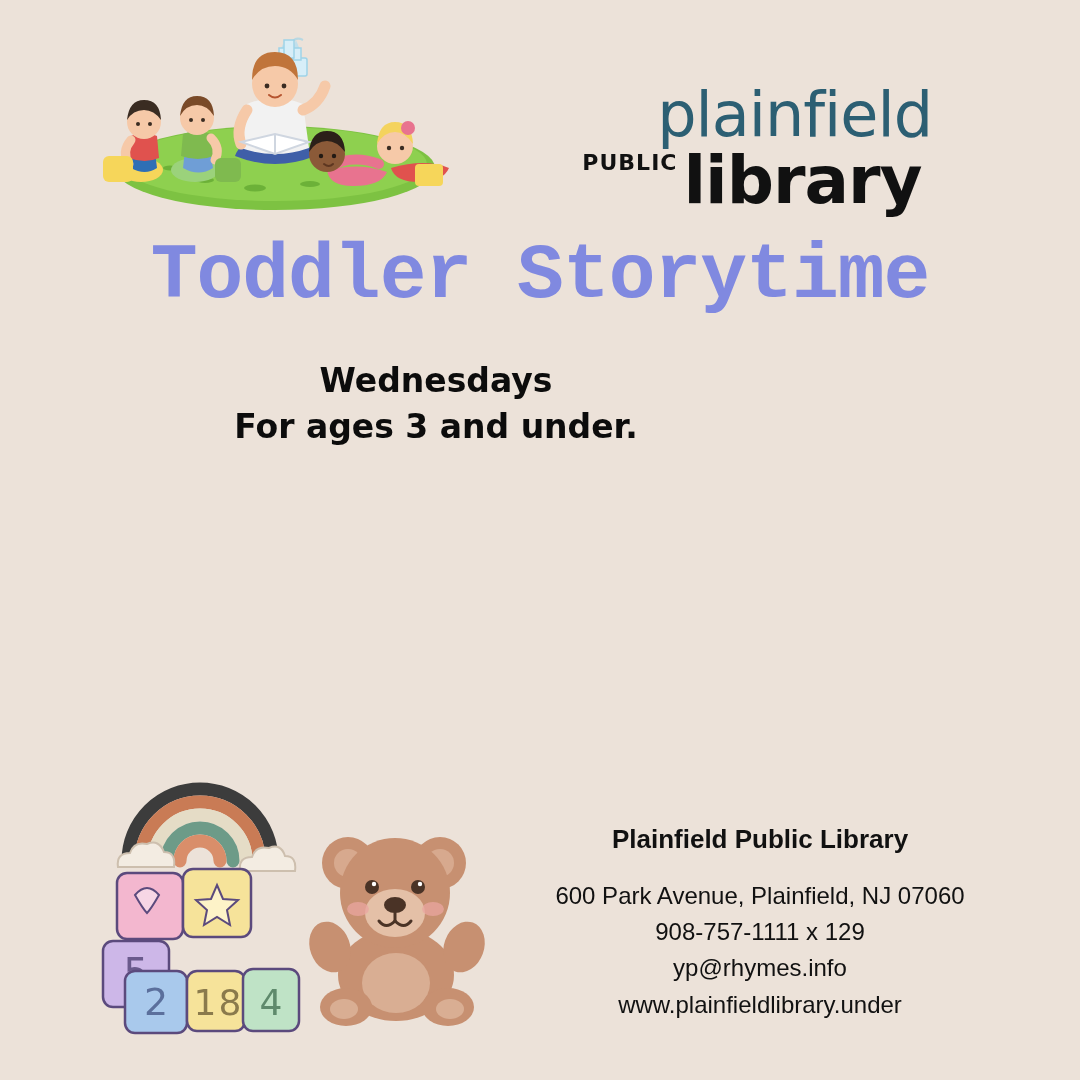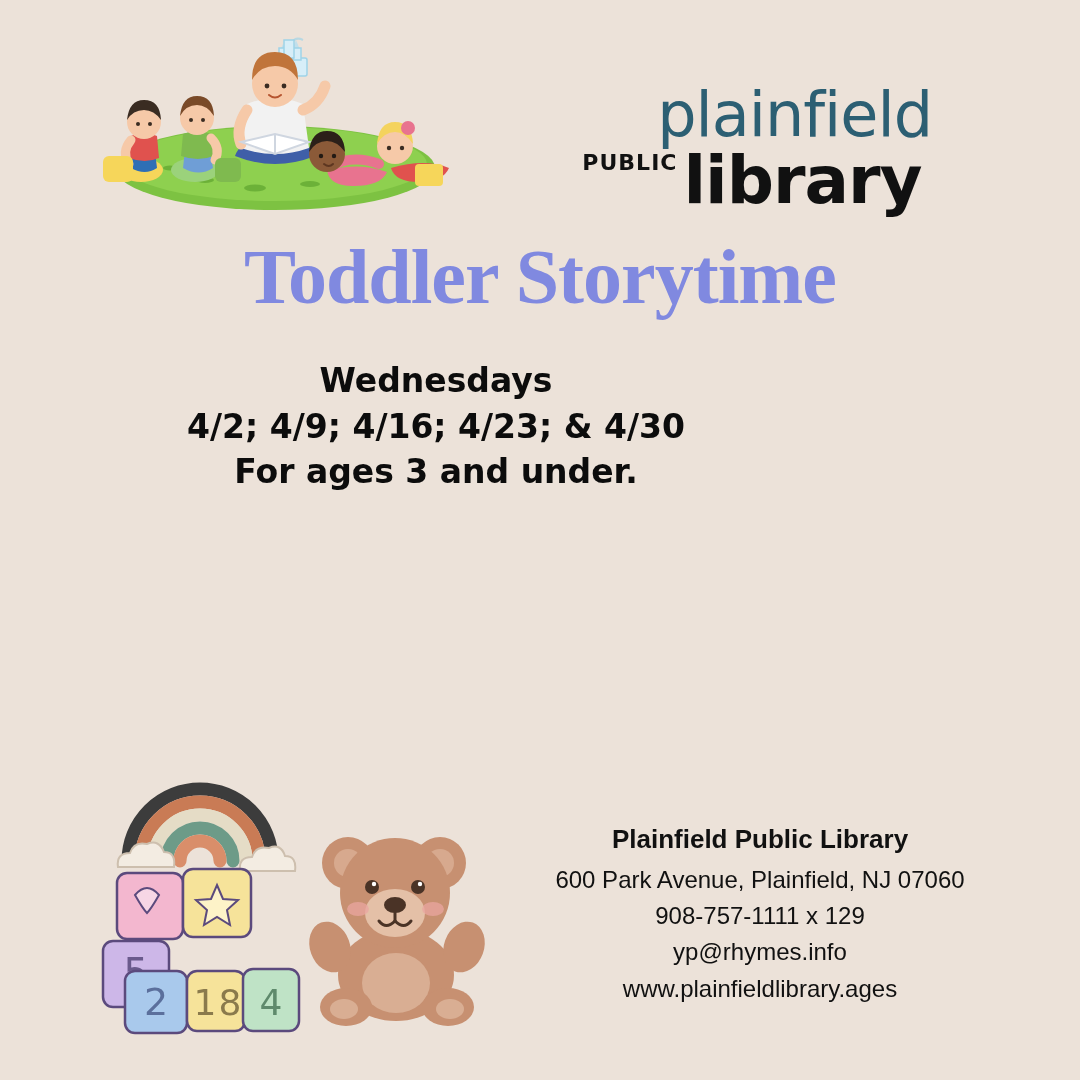--- a/index.html
+++ b/index.html
@@ -76,21 +76,21 @@
     letter-spacing: -1px;
   }
 
   
   .title {
     position: absolute;
     left: 0;
     top: 232px;
     width: 1080px;
     text-align: center;
-    font-family: Liberation Serif, serif;
+    font-family: Liberation Mono, monospace;
     font-weight: 700;
     font-size: 78px;
     color: #8089e0;
     letter-spacing: -1px;
   }
 
   
   .details {
     position: absolute;
     left: 0;
@@ -128,21 +128,21 @@
     width: 560px;
     text-align: center;
     font-family: "Liberation Sans", sans-serif;
     font-size: 24px;
     color: #111;
     line-height: 1.52;
   }
   .contact .org {
     font-weight: 700;
     font-size: 26px;
-    margin-bottom: 2px;
+    margin-bottom: 18px;
   }
 
   
   .rainbow-art {
     position: absolute;
     left: 110px;
     top: 775px;
     width: 190px;
     height: 110px;
   }
@@ -264,31 +264,30 @@
     <span class="logo-plainfield">plainfield</span>
     <span class="logo-line2">
       <span class="logo-public">PUBLIC</span><span class="logo-library">library</span>
     </span>
   </div>
 
   <div class="title">Toddler Storytime</div>
 
   <div class="details">
     <div>Wednesdays</div>
-    <div>4/2; 4/9; 4/16; 4/23; &amp; 4/30</div>
     <div>For ages 3 and under.</div>
   </div>
 
 
   <div class="contact">
     <div class="org">Plainfield Public Library</div>
     <div>600 Park Avenue, Plainfield, NJ 07060</div>
     <div>908-757-1111 x 129</div>
     <div>yp@rhymes.info</div>
-    <div>www.plainfieldlibrary.ages</div>
+    <div>www.plainfieldlibrary.under</div>
   </div>
 
   <div class="rainbow-art">
     <svg width="190" height="110" viewBox="0 0 190 110" xmlns="http://www.w3.org/2000/svg">
       <g fill="none" stroke-linecap="round">
         <path d="M18 86 a72 72 0 0 1 144 0" stroke="#3c3c3c" stroke-width="13"></path>
         <path d="M31 86 a59 59 0 0 1 118 0" stroke="#c97b55" stroke-width="13"></path>
         <path d="M44 86 a46 46 0 0 1 92 0" stroke="#e5dcc6" stroke-width="13"></path>
         <path d="M57 86 a33 33 0 0 1 66 0" stroke="#6d9b88" stroke-width="13"></path>
         <path d="M70 86 a20 20 0 0 1 40 0" stroke="#d98e6a" stroke-width="13"></path>

